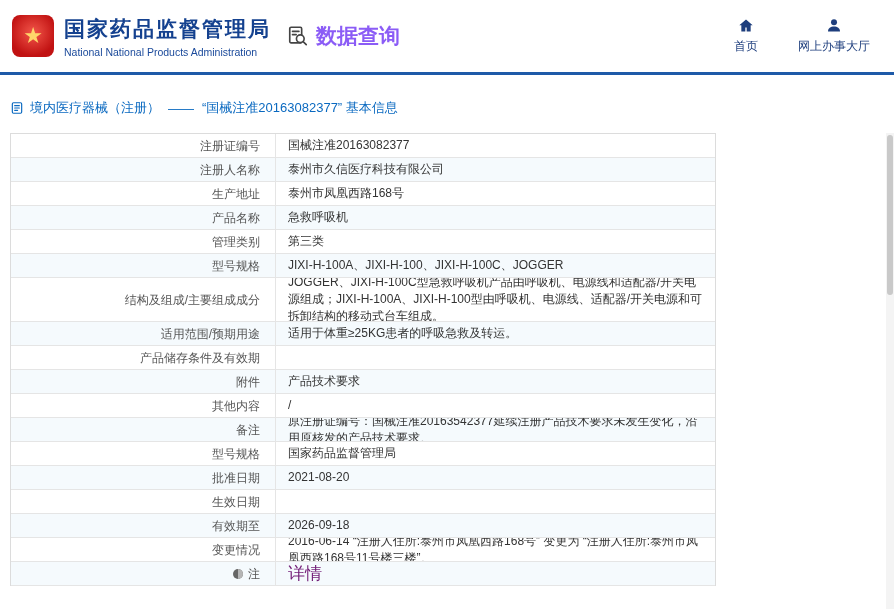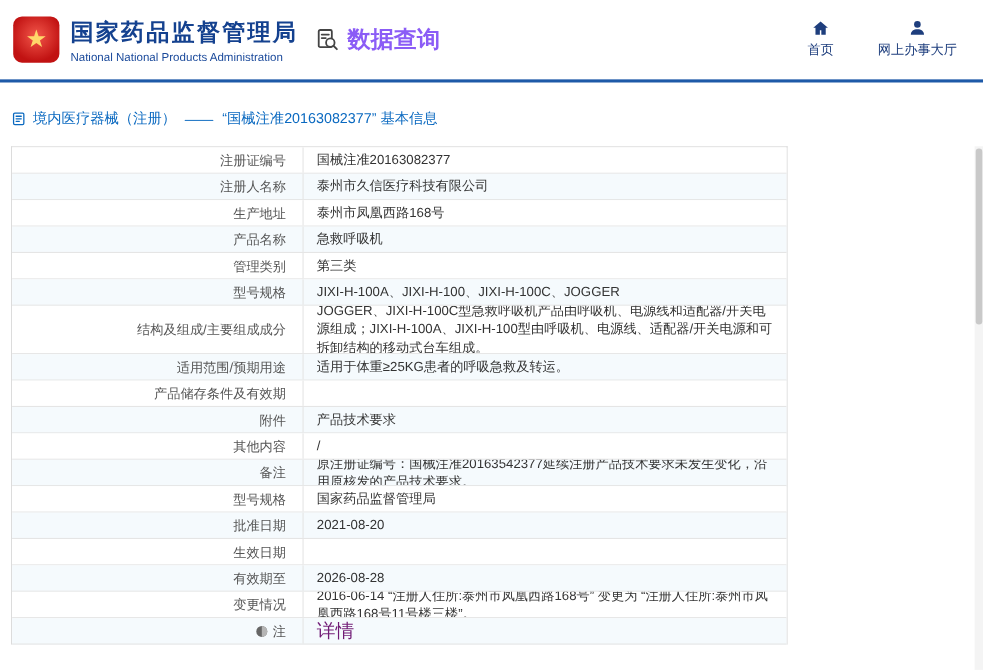--- a/index.html
+++ b/index.html
@@ -240,21 +240,21 @@
     <div class="cell value">2021-08-20</div>
   </div>
 
   <div class="row">
     <div class="cell label">生效日期</div>
     <div class="cell value"></div>
   </div>
 
   <div class="row">
     <div class="cell label">有效期至</div>
-    <div class="cell value">2026-08-28</div>
+    <div class="cell value">2026-09-18</div>
   </div>
 
   <div class="row">
     <div class="cell label">变更情况</div>
     <div class="cell value">2016-06-14 “注册人住所:泰州市凤凰西路168号” 变更为 “注册人住所:泰州市凤凰西路168号11号楼三楼”。</div>
   </div>
 
   <div class="row">
     <div class="cell label">
       <span>

